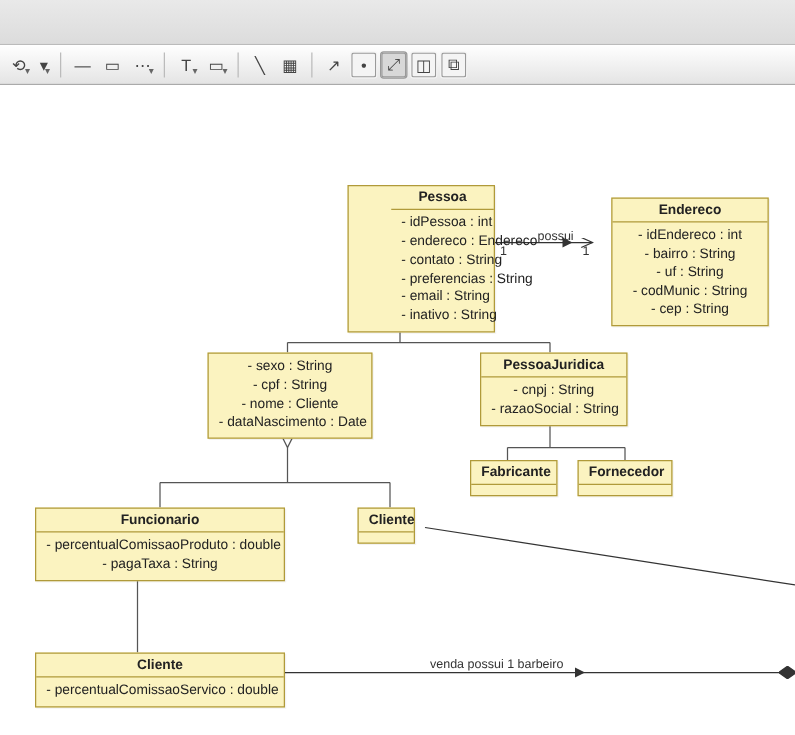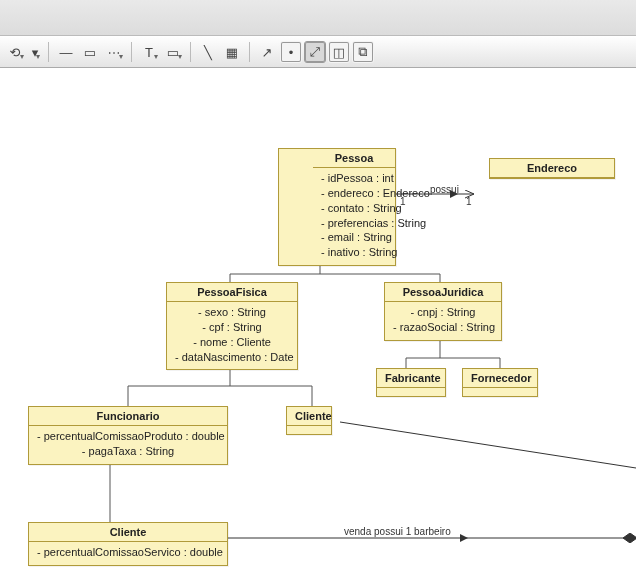--- a/index.html
+++ b/index.html
@@ -123,24 +123,30 @@
       <div class="attr">- endereco : Endereco</div>
       <div class="attr">- contato : String</div>
       <div class="attr">- preferencias : String</div>
       <div class="attr">- email : String</div>
       <div class="attr">- inativo : String</div>
     </div>
   </div>
 
   <div class="uml" style="left:474px; top:90px; width:126px;margin-left:15px;">
     <div class="title">Endereco</div>
+    <div class="body">
+      <div class="attr">- idEndereco : int</div>
+      <div class="attr">- bairro : String</div>
+      <div class="attr">- uf : String</div>
+      <div class="attr">- codMunic : String</div>
+      <div class="attr">- cep : String</div>
+    </div>
   </div>
 
   <div class="uml" style="left:166px; top:214px; width:132px;">
-    <div class="title">PessoaFisica</div>
     <div class="body">
       <div class="attr">- sexo : String</div>
       <div class="attr">- cpf : String</div>
       <div class="attr">- nome : Cliente</div>
       <div class="attr">- dataNascimento : Date</div>
     </div>
   </div>
 
   <div class="uml" style="left:384px; top:214px; width:118px;">
     <div class="title">PessoaJuridica</div>

